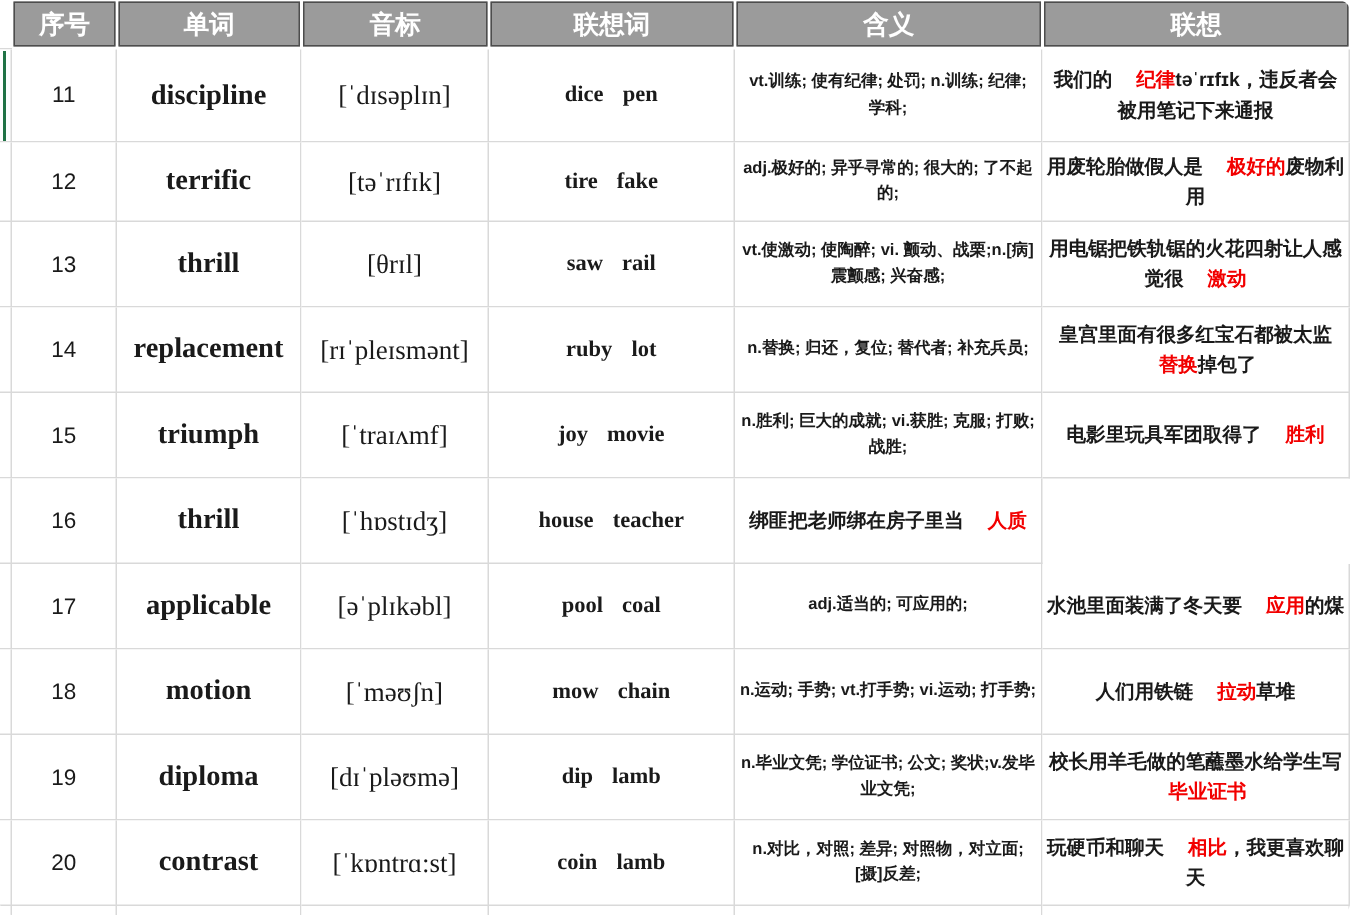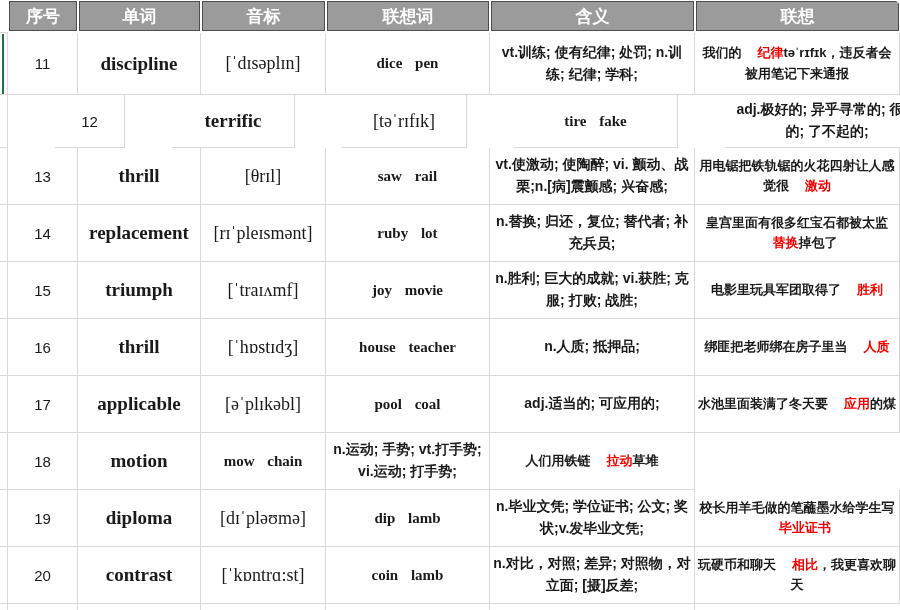--- a/index.html
+++ b/index.html
@@ -31,37 +31,37 @@
     border: 1px solid var(--header-border, #4d4d4d);
     margin: 1px 1px 2px 1px;
     display: flex; align-items: center; justify-content: center;
     color: var(--header-text, #ffffff);
     font-weight: bold;
     font-size: 17px;
   }
   
   .row { height: 57px; }
   .row:nth-child(1) { height: 62px; }
-  .row:nth-child(2) { height: 53px; gap: 47px; }
+  .row:nth-child(2) { height: 53px; }
   .cell {
     border-right: 1px solid var(--grid-line, #d9d9d9);
     border-bottom: 1px solid var(--grid-line, #d9d9d9);
     display: flex; align-items: center; justify-content: center;
     text-align: center;
     overflow: hidden;
     color: var(--body-text, #1a1a1a);
     background: #ffffff;
   }
   .c-sliver { background: #ffffff; }
   .c-index  { font-size: 15px; }
   .c-word   { font-family: "Liberation Serif", serif; font-weight: bold; font-size: 19px; }
   .c-phon   { font-family: "Liberation Serif", serif; font-size: 18px; }
   .c-assoc  { font-family: "Liberation Serif", serif; font-weight: bold; font-size: 15px; word-spacing: 0.6em; }
   .c-meaning, .c-mnem { font-weight: bold; line-height: 1.55; padding: 0 3px; }
-  .c-meaning { font-size: 14px; }
+  .c-meaning { font-size: 11px; }
   .c-mnem    { font-size: 13px; }
   .txt { width: 100%; text-align: center; }
   .red { color: var(--highlight-red, #f20000); padding-left: 16px; }
   
   .selection-marker {
     position: absolute;
     left: 2px; top: 34px;
     width: 2px; height: 60px;
     background: var(--selection-green, #217346);
   }
@@ -149,23 +149,20 @@
         <div class="cell c-mnem">
           <div class="txt"><span class="">电影里玩具军团取得了</span><span class="red">胜利</span></div>
         </div>
       </div>
       <div class="grid-row row">
         <div class="cell c-sliver"></div>
         <div class="cell c-index">16</div>
         <div class="cell c-word">thrill</div>
         <div class="cell c-phon">[ˈhɒstɪdʒ]</div>
         <div class="cell c-assoc">house teacher</div>
-        <div class="cell c-meaning">
-          <div class="txt">n.人质; 抵押品;</div>
-        </div>
         <div class="cell c-mnem">
           <div class="txt"><span class="">绑匪把老师绑在房子里当</span><span class="red">人质</span></div>
         </div>
       </div>
       <div class="grid-row row">
         <div class="cell c-sliver"></div>
         <div class="cell c-index">17</div>
         <div class="cell c-word">applicable</div>
         <div class="cell c-phon">[əˈplɪkəbl]</div>
         <div class="cell c-assoc">pool coal</div>
@@ -173,20 +170,21 @@
           <div class="txt">adj.适当的; 可应用的;</div>
         </div>
         <div class="cell c-mnem">
           <div class="txt"><span class="">水池里面装满了冬天要</span><span class="red">应用</span><span class="">的煤</span></div>
         </div>
       </div>
       <div class="grid-row row">
         <div class="cell c-sliver"></div>
         <div class="cell c-index">18</div>
         <div class="cell c-word">motion</div>
+        <div class="cell c-phon">[ˈməʊʃn]</div>
         <div class="cell c-assoc">mow chain</div>
         <div class="cell c-meaning">
           <div class="txt">n.运动; 手势; vt.打手势; vi.运动; 打手势;</div>
         </div>
         <div class="cell c-mnem">
           <div class="txt"><span class="">人们用铁链</span><span class="red">拉动</span><span class="">草堆</span></div>
         </div>
       </div>
       <div class="grid-row row">
         <div class="cell c-sliver"></div>

